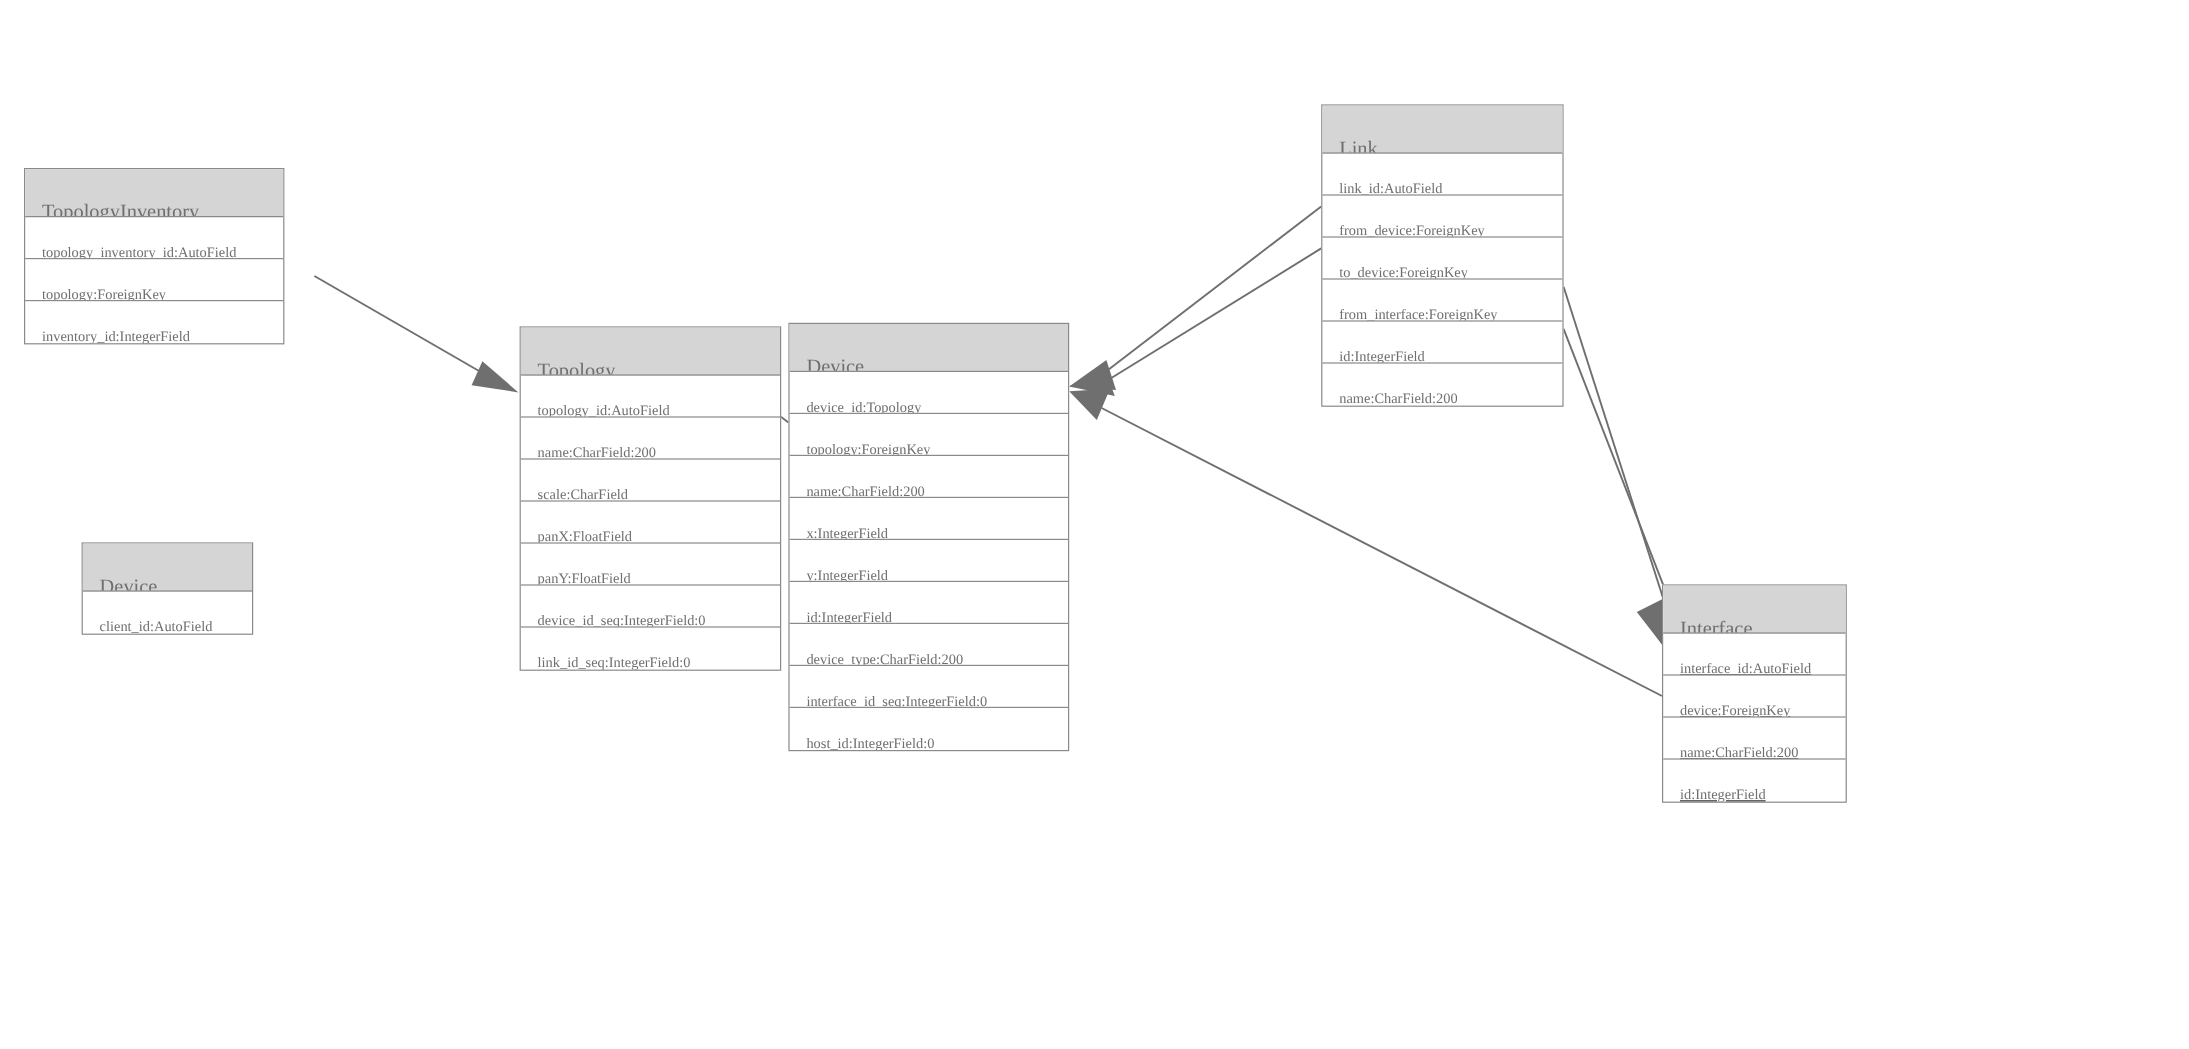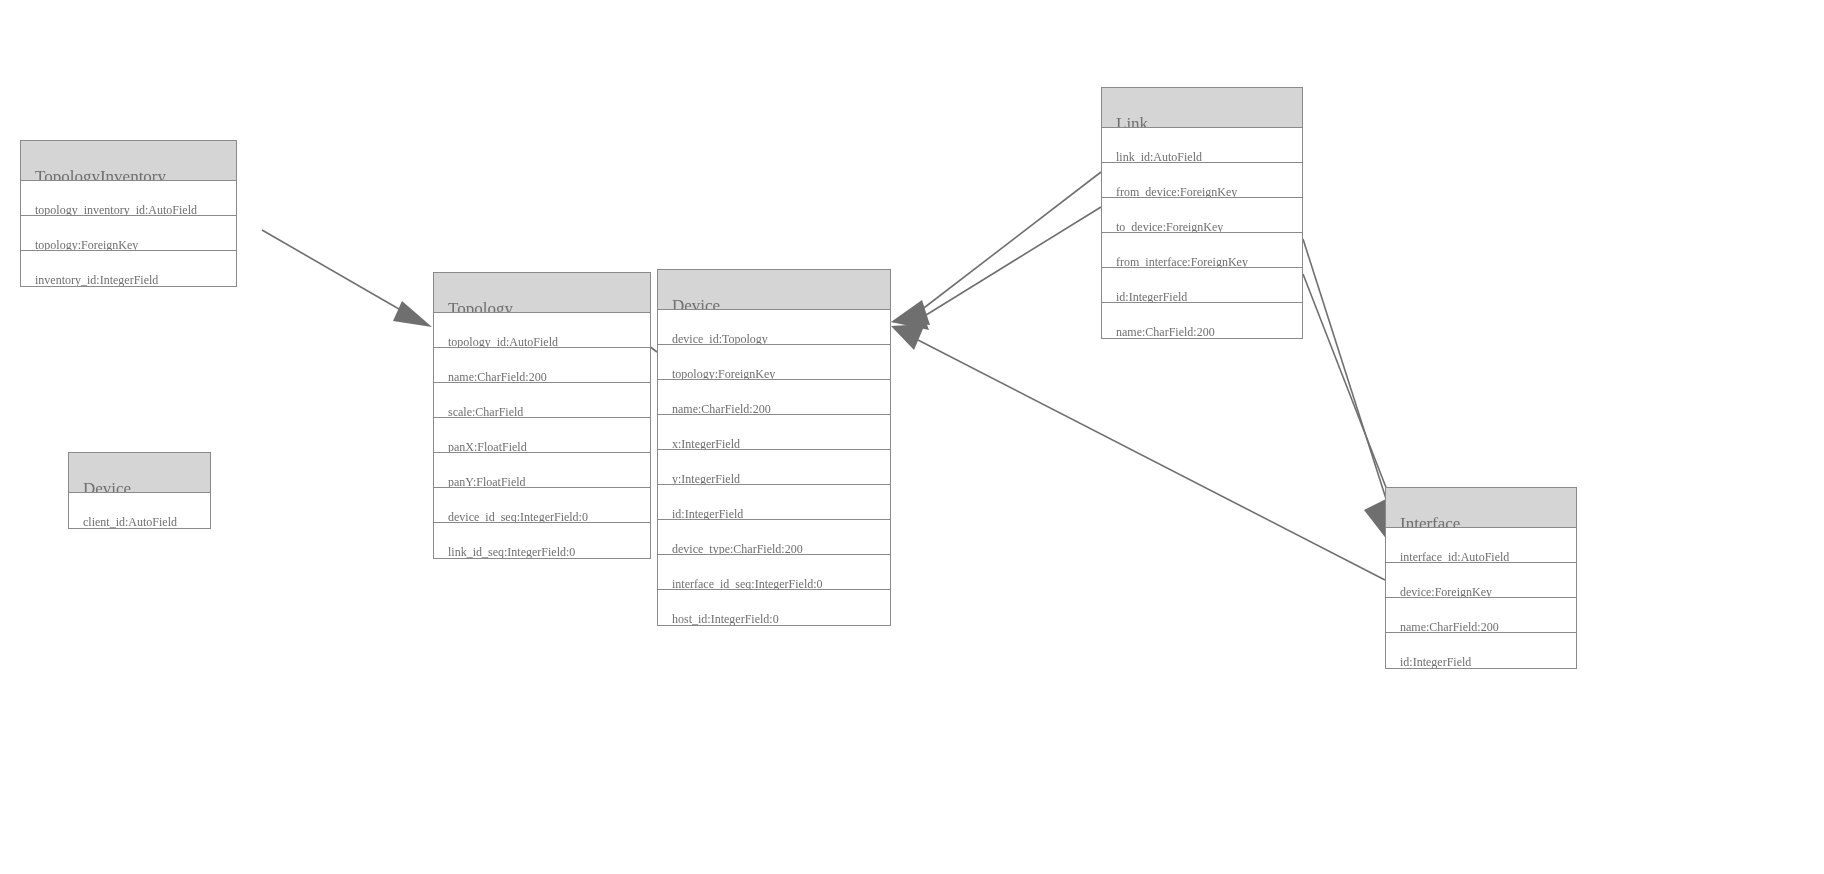--- a/index.html
+++ b/index.html
@@ -142,21 +142,21 @@
   <div class="entity" style="left:1101px; top:87px; width:202px;">
     <div class="entity-header">Link</div>
     <div class="entity-field">link_id:AutoField</div>
     <div class="entity-field">from_device:ForeignKey</div>
     <div class="entity-field">to_device:ForeignKey</div>
     <div class="entity-field">from_interface:ForeignKey</div>
     <div class="entity-field">id:IntegerField</div>
     <div class="entity-field last">name:CharField:200</div>
   </div>
 
-  <div class="entity" style="left:1385px; top:487px; width:192px;">
+  <div class="entity" style="left:1385px; top:487px; width:154px;text-decoration:underline;">
     <div class="entity-header">Interface</div>
     <div class="entity-field">interface_id:AutoField</div>
     <div class="entity-field">device:ForeignKey</div>
     <div class="entity-field">name:CharField:200</div>
     <div class="entity-field last">id:IntegerField</div>
   </div>
 
 </div>
 
 </body></html>

